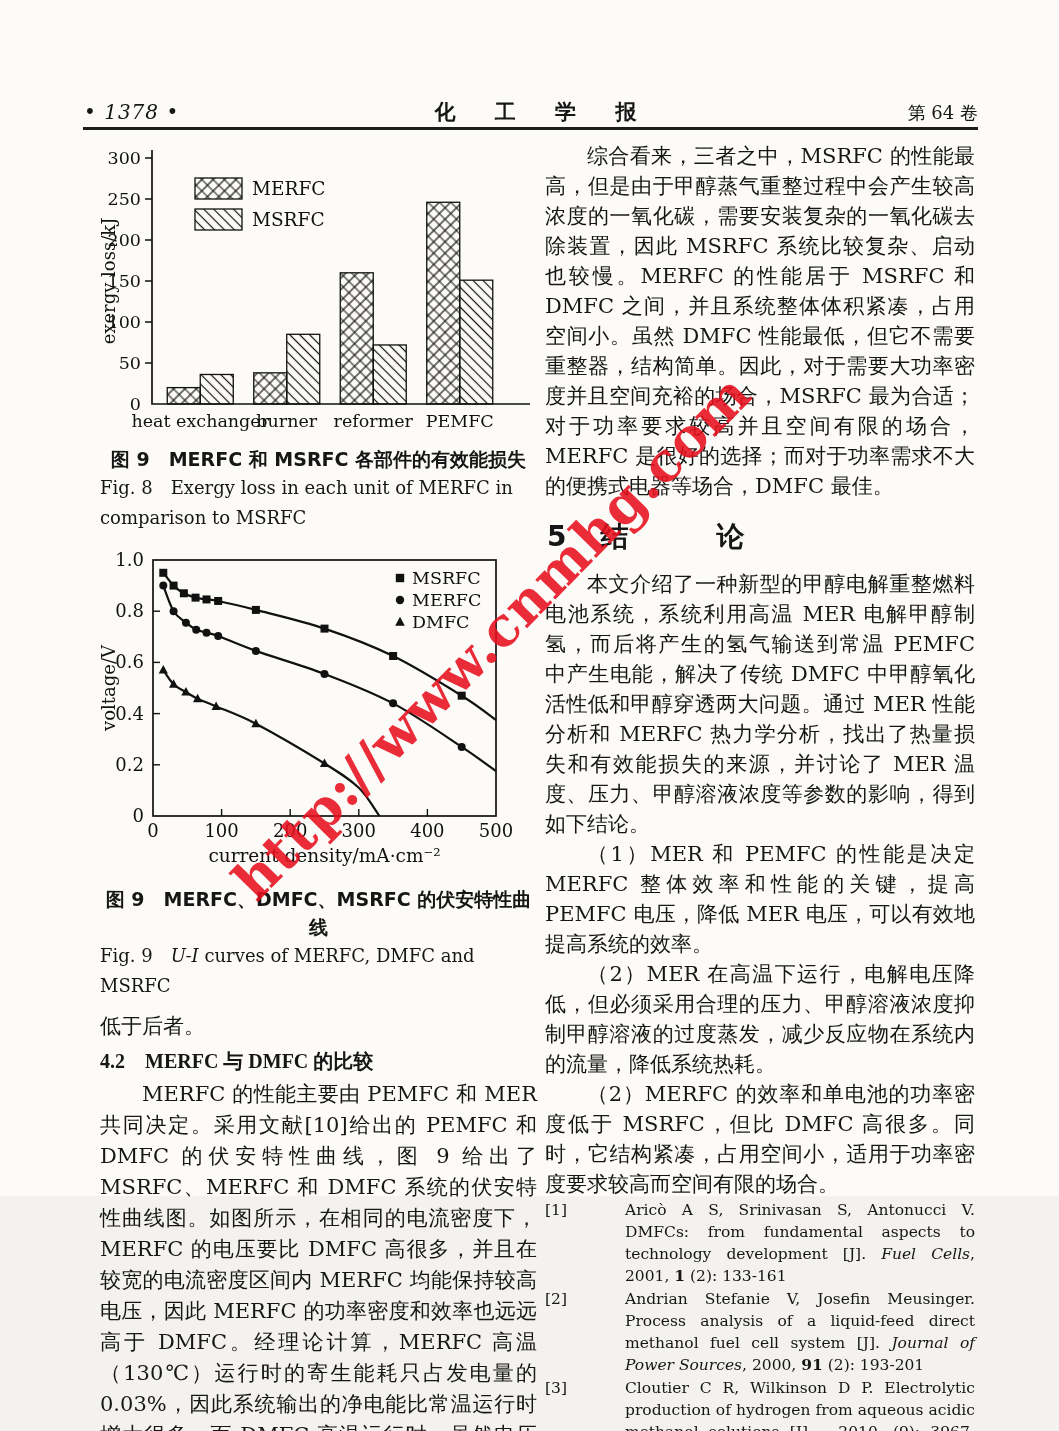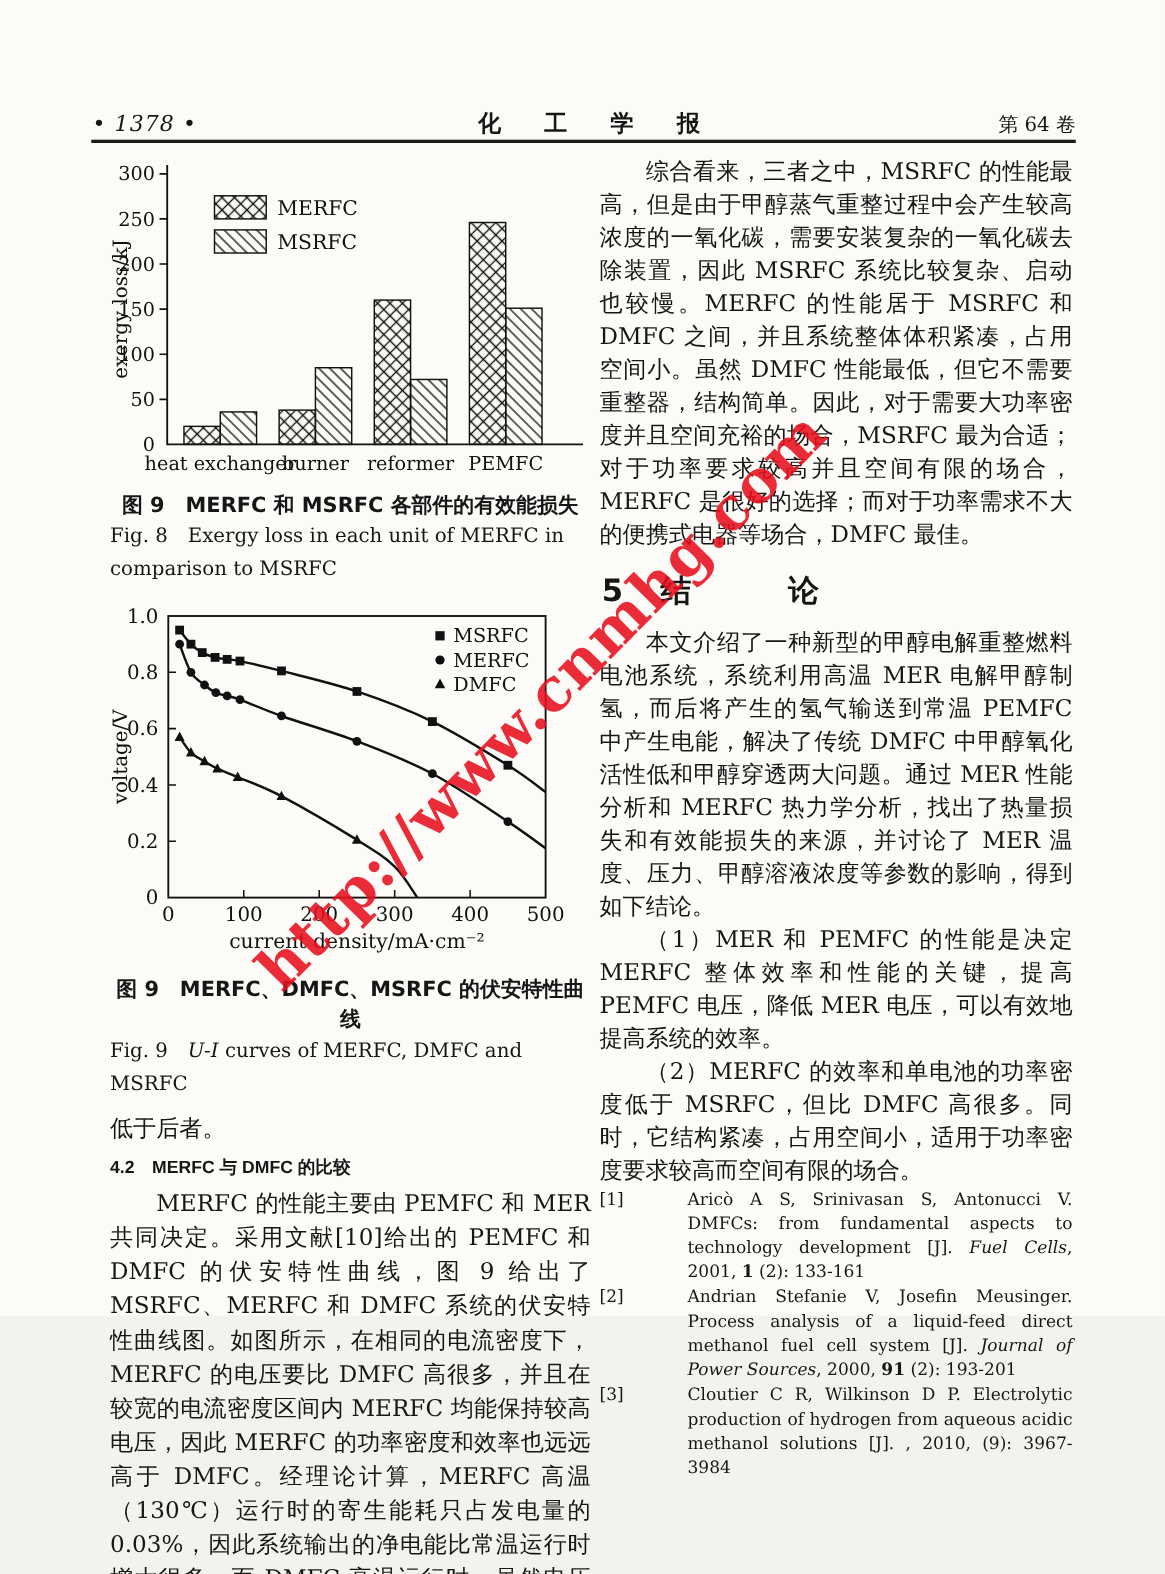--- a/index.html
+++ b/index.html
@@ -36,22 +36,22 @@
     font-family:"DejaVu Sans","Liberation Sans",sans-serif;font-weight:bold;
   }
   .fig-cap-en{text-align:left;font-size:18px;line-height:30px;}
   .fig9-block{margin-top:12px;}
   
   .body-text{font-size:21px;line-height:31px;text-align:justify;margin:0;}
   .col-left .body-text{line-height:31px;}
   .first-body{margin-top:10px;}
   .indent{text-indent:2em;}
   .sec42{
-    font-size:16px;font-weight:bold;margin:4px 0 2px 0;
-    font-family:Liberation Sans, sans-serif;line-height:31px;
+    font-size:20px;font-weight:bold;margin:4px 0 2px 0;
+    font-family:Liberation Serif, serif;line-height:31px;
   }
   .sec5{
     display:flex;align-items:baseline;gap:34px;
     font-size:28px;margin:16px 0 12px 2px;line-height:40px;
     font-family:"DejaVu Sans","Liberation Sans",sans-serif;
   }
   .sec5 .sec5-title{letter-spacing:30px;}
   .col-right .body-text{line-height:30px;}
   
   .refs-heading{
@@ -215,20 +215,21 @@
   <div class="col-right">
     <p class="body-text indent">综合看来，三者之中，MSRFC 的性能最高，但是由于甲醇蒸气重整过程中会产生较高浓度的一氧化碳，需要安装复杂的一氧化碳去除装置，因此 MSRFC 系统比较复杂、启动也较慢。MERFC 的性能居于 MSRFC 和 DMFC 之间，并且系统整体体积紧凑，占用空间小。虽然 DMFC 性能最低，但它不需要重整器，结构简单。因此，对于需要大功率密度并且空间充裕的场合，MSRFC 最为合适；对于功率要求较高并且空间有限的场合，MERFC 是很好的选择；而对于功率需求不大的便携式电器等场合，DMFC 最佳。</p>
 
     <h2 class="sec5">
       <span>5</span>
       <span class="sec5-title">结　论</span>
     </h2>
 
     <p class="body-text indent">本文介绍了一种新型的甲醇电解重整燃料电池系统，系统利用高温 MER 电解甲醇制氢，而后将产生的氢气输送到常温 PEMFC 中产生电能，解决了传统 DMFC 中甲醇氧化活性低和甲醇穿透两大问题。通过 MER 性能分析和 MERFC 热力学分析，找出了热量损失和有效能损失的来源，并讨论了 MER 温度、压力、甲醇溶液浓度等参数的影响，得到如下结论。</p>
     <p class="body-text indent">（1）MER 和 PEMFC 的性能是决定 MERFC 整体效率和性能的关键，提高 PEMFC 电压，降低 MER 电压，可以有效地提高系统的效率。</p>
+    <p class="body-text indent">（2）MER 在高温下运行，电解电压降低，但必须采用合理的压力、甲醇溶液浓度抑制甲醇溶液的过度蒸发，减少反应物在系统内的流量，降低系统热耗。</p>
     <p class="body-text indent">（2）MERFC 的效率和单电池的功率密度低于 MSRFC，但比 DMFC 高很多。同时，它结构紧凑，占用空间小，适用于功率密度要求较高而空间有限的场合。</p>
 
     <div id="references-list">
         <div class="ref">
           <span class="ref-label">[1]</span>
           <span class="ref-text">Aricò A S, Srinivasan S, Antonucci V. DMFCs: from fundamental aspects to technology development [J]. <i>Fuel Cells</i>, 2001, <b>1</b> (2): 133-161</span>
         </div>
         <div class="ref">
           <span class="ref-label">[2]</span>
           <span class="ref-text">Andrian Stefanie V, Josefin Meusinger. Process analysis of a liquid-feed direct methanol fuel cell system [J]. <i>Journal of Power Sources</i>, 2000, <b>91</b> (2): 193-201</span>

